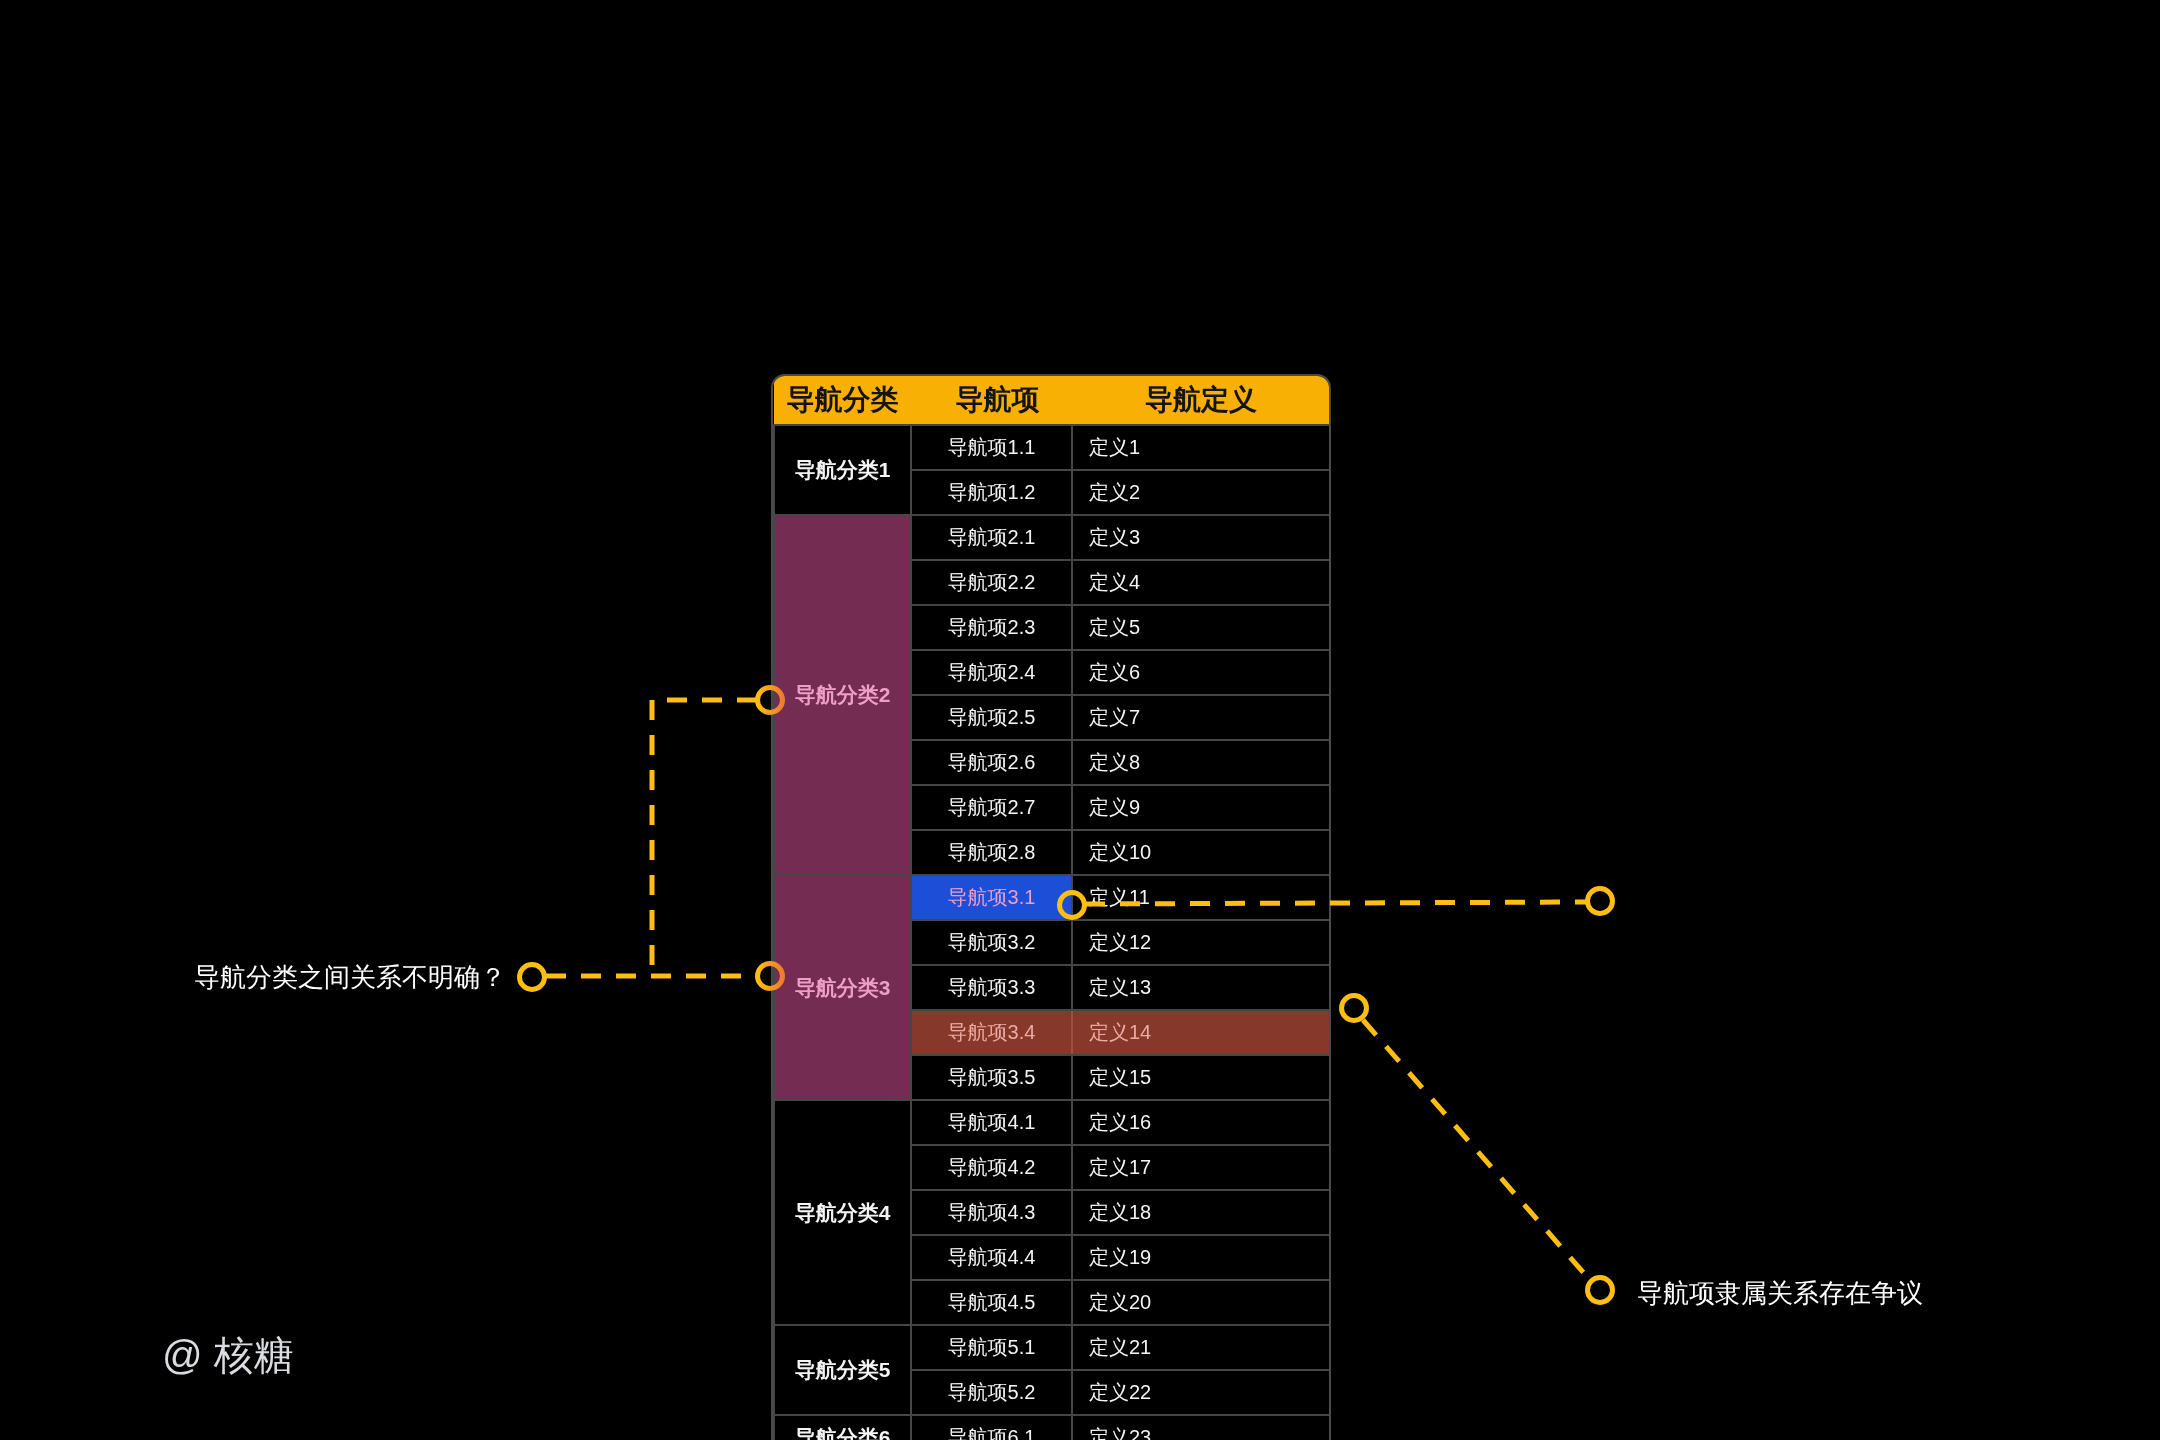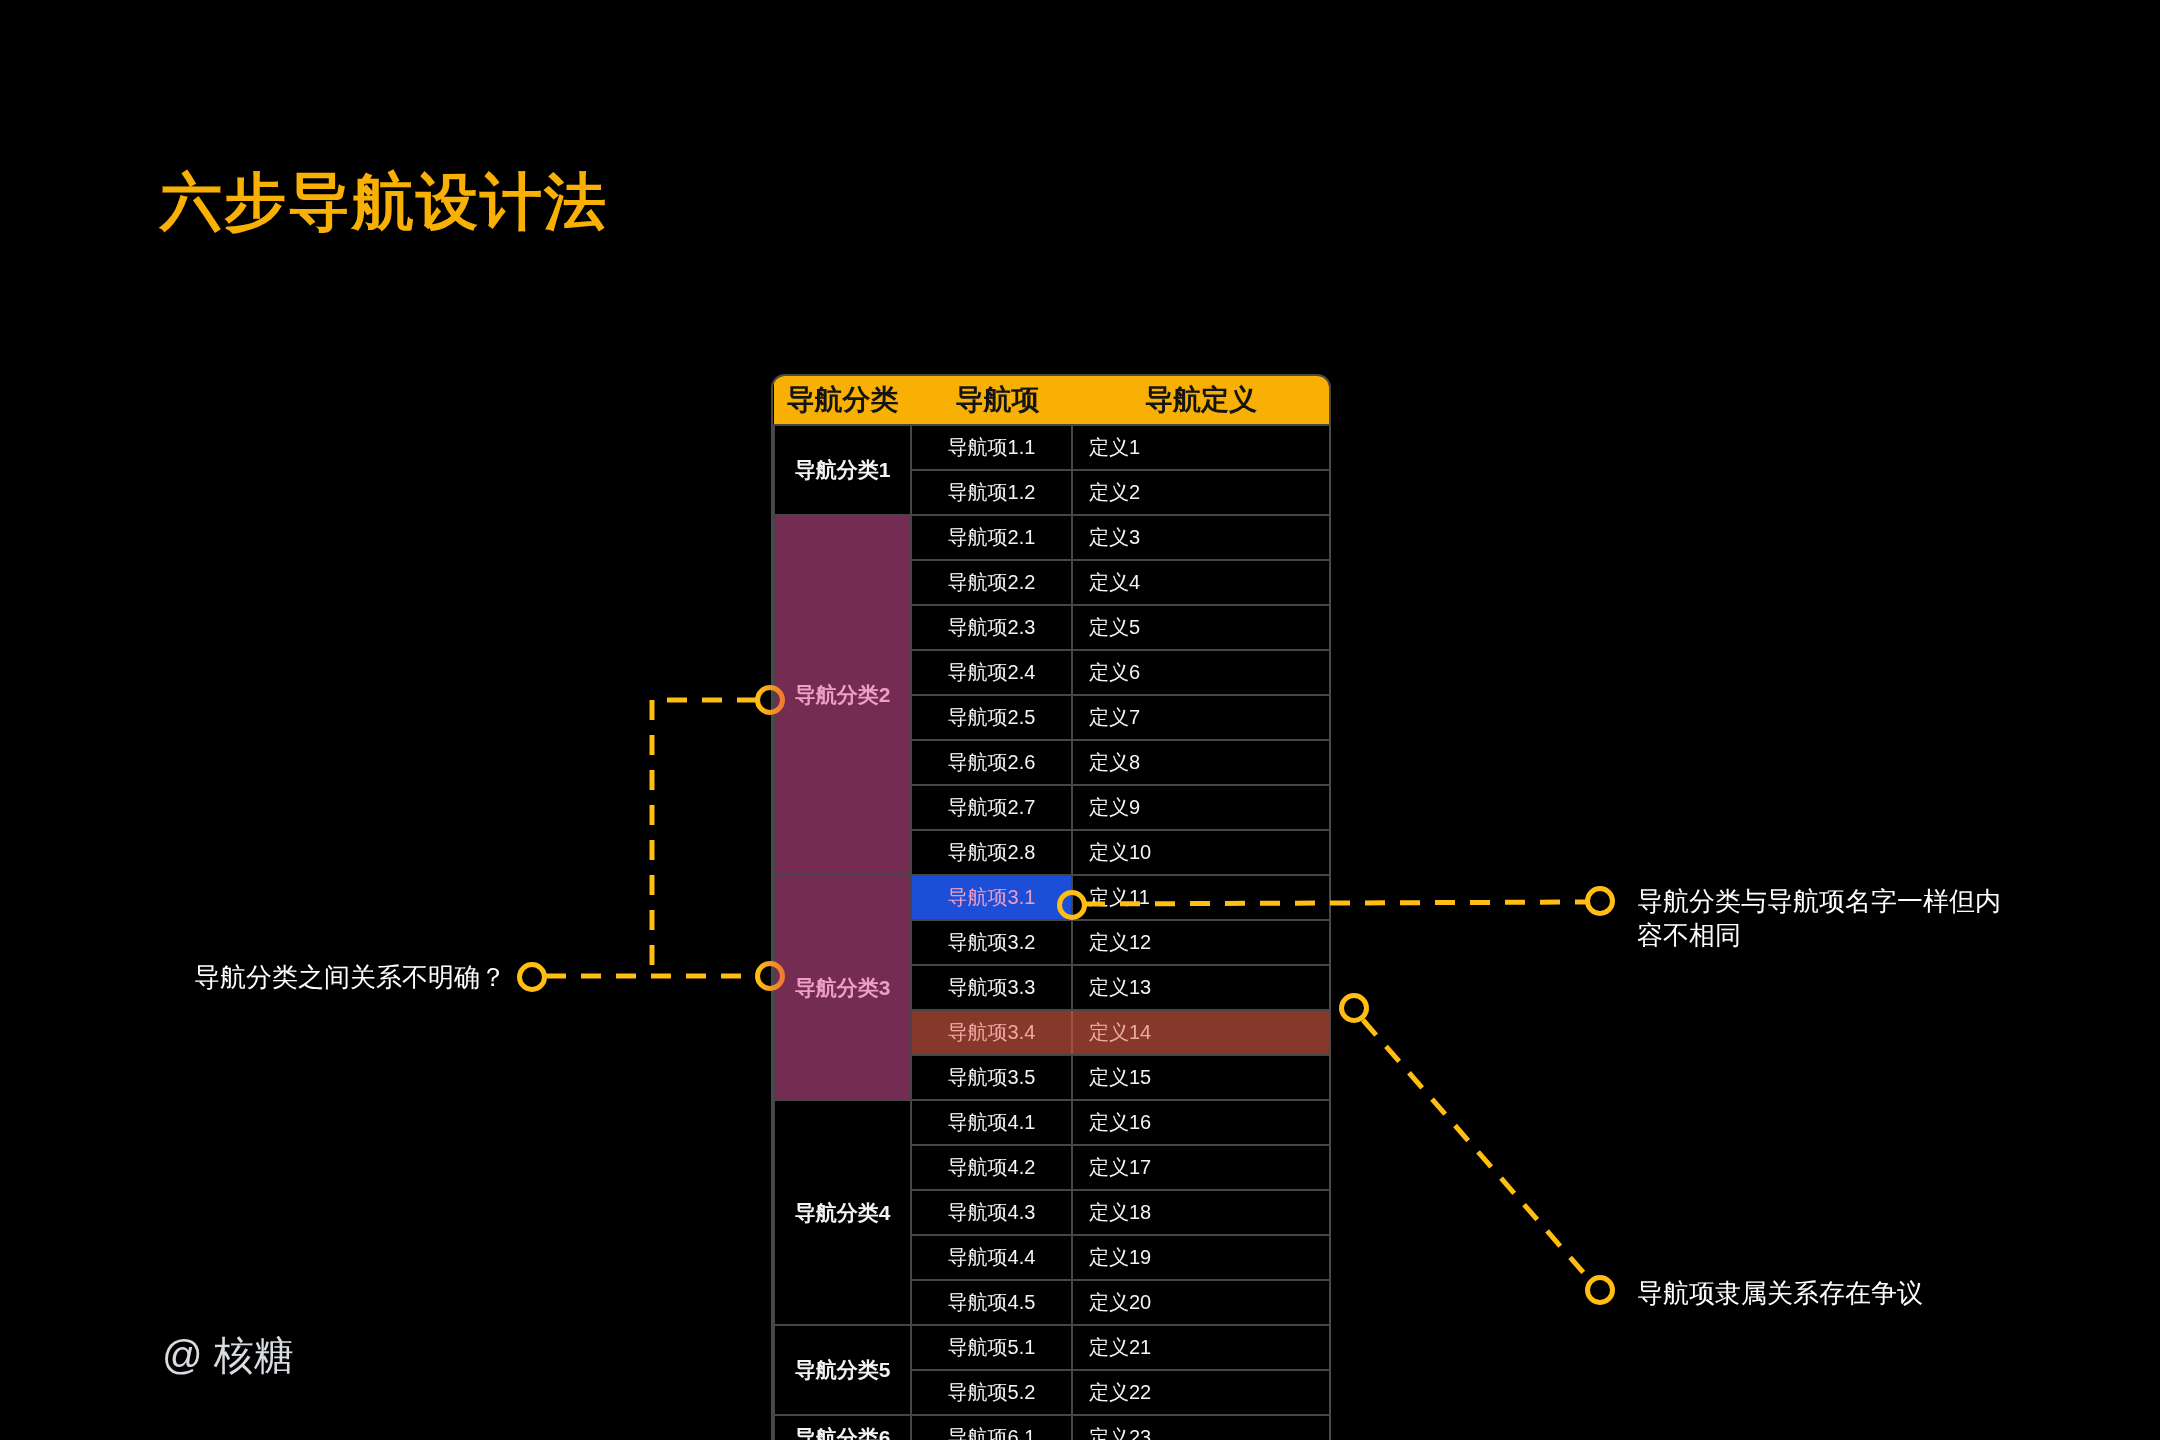--- a/index.html
+++ b/index.html
@@ -49,21 +49,20 @@
   .dash{stroke:#FFBE11;stroke-width:5;fill:none;stroke-dasharray:20 15;}
   .ring{fill:none;stroke:#FFBE11;stroke-width:5;}
   .ring.edge{stroke:url(#goldOrange);}
   .ann{position:absolute;color:#FFFFFF;font-size:26px;line-height:34px;white-space:nowrap;}
 </style>
 </head>
 <body>
 
 <div class="canvas">
 
-  <div class="slide-title">六步导航设计法</div>
   <div class="watermark">@ 核糖</div>
 
   <div class="table-wrap">
     <table>
       <colgroup>
           <col class="c1">
           <col class="c2">
           <col class="c3">
         </colgroup>
       <thead>
@@ -196,19 +195,15 @@
     <circle class="ring" cx="532" cy="977" r="12.5"></circle>
     <circle class="ring edge" cx="770" cy="976" r="12.5"></circle>
     <circle class="ring edge" cx="770" cy="700" r="12.5"></circle>
     <circle class="ring" cx="1072" cy="905" r="12.5"></circle>
     <circle class="ring" cx="1600" cy="901" r="12.5"></circle>
     <circle class="ring" cx="1354" cy="1008" r="12.5"></circle>
     <circle class="ring" cx="1600" cy="1290" r="12.5"></circle>
   </svg>
 
   <div class="ann" style="left:194px;top:960px;">导航分类之间关系不明确？</div>
-  <div class="ann" style="left:1637px;top:884px;">
-    <div>导航分类与导航项名字一样但内</div>
-    <div>容不相同</div>
-  </div>
   <div class="ann" style="left:1637px;top:1276px;">导航项隶属关系存在争议</div>
 
 </div>
 
 </body></html>

